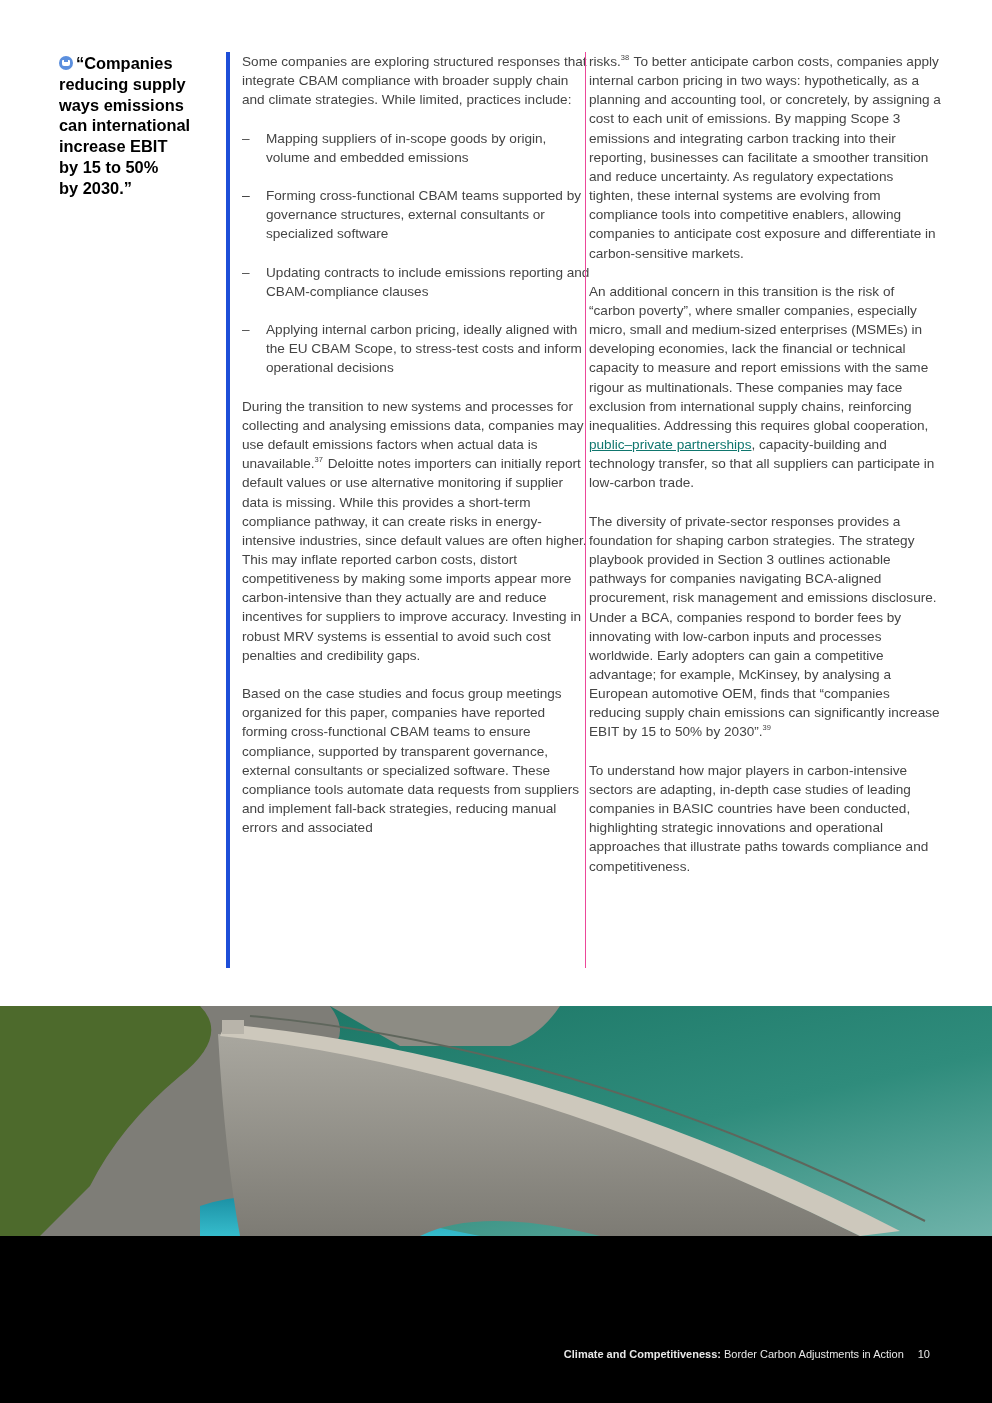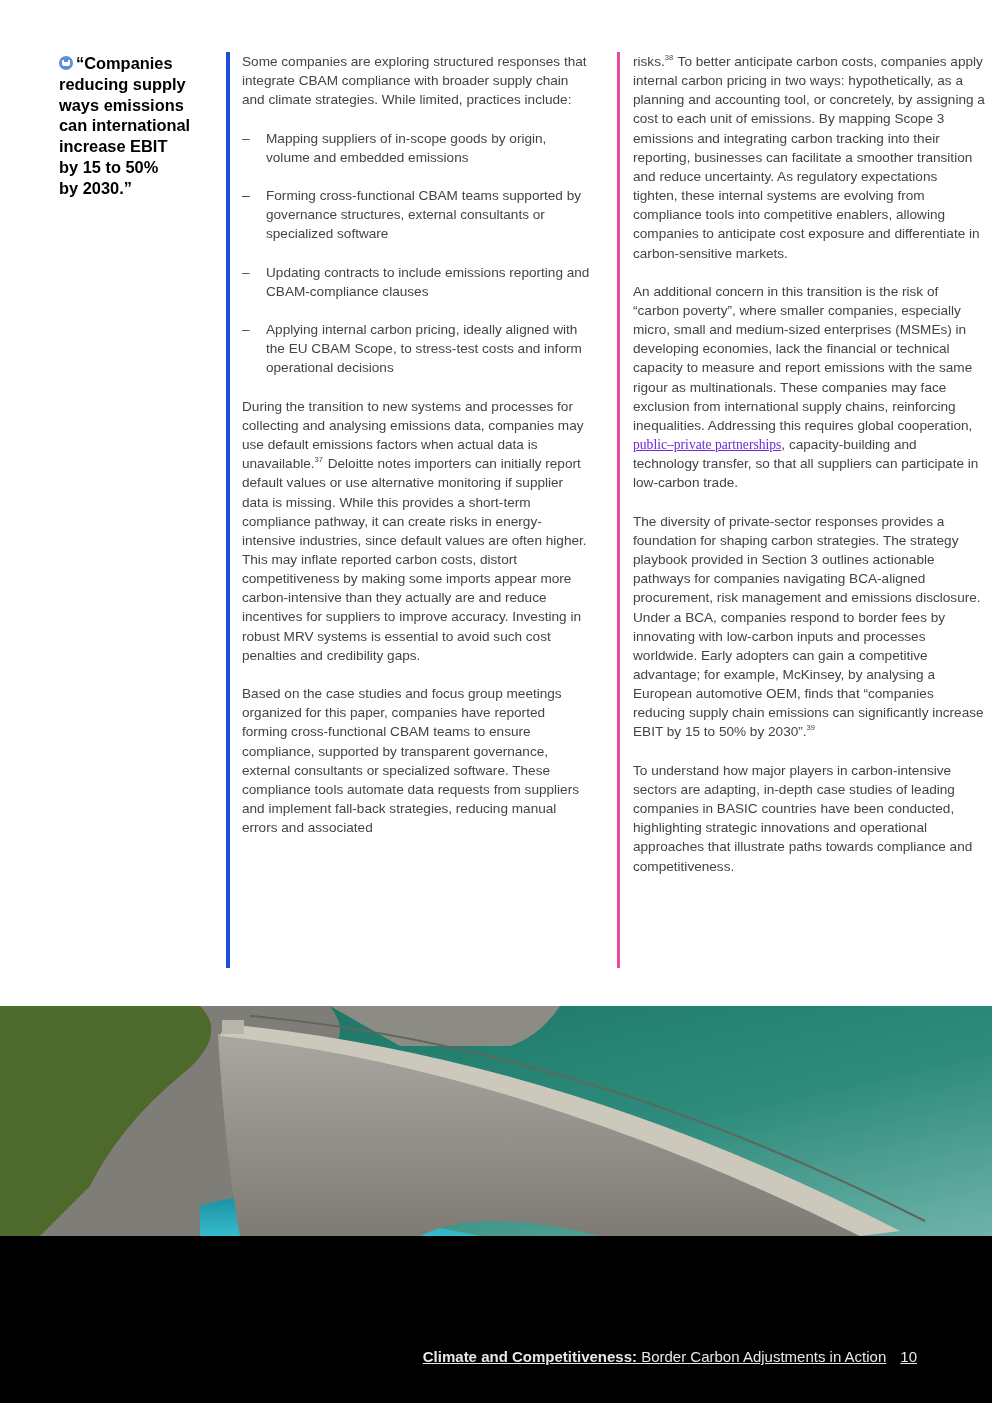--- a/index.html
+++ b/index.html
@@ -23,39 +23,38 @@
   }
   .quote-icon::after {
     content: ""; position: absolute; left: 5px; top: 4px; width: 4px; height: 2px;
     background: #5b8fde;
   }
   .col {
     position: absolute; top: 52px; font-size: 13.6px; line-height: 19.15px;
     color: #444444;
   }
   .col-1 { left: 226px; width: 348px; padding-left: 12px; border-left: 4px solid #1d4ed8; height: 916px; }
-  .col-2 { left: 585px; width: 352px; padding-left: 13px; border-left: 3px solid #ec4899; height: 916px; margin-left: 32px; }
+  .col-2 { left: 585px; width: 352px; padding-left: 3px; border-left: 1px solid #ec4899; height: 916px; }
   .col p { margin: 0 0 19.15px 0; white-space: pre-line; }
   .bullets { list-style: none; margin: 0 0 19.15px 0; padding: 0; }
   .bullets li { position: relative; padding-left: 24px; margin-bottom: 19.15px; white-space: pre-line; }
   .bullets li .dash { position: absolute; left: 0; top: 0; }
   sup { font-size: 7.5px; vertical-align: 6px; line-height: 0; margin-right: 1px; }
-  a.link { color: #6d28d9; text-decoration: underline; font-family: Liberation Serif, serif; }
+  a.link { color: #0f766e; text-decoration: underline; }
 
   .photo {
     position: absolute; left: 0; top: 1006px; width: 992px; height: 230px; overflow: hidden;
   }
   .photo svg { display: block; }
   .footer-band {
     position: absolute; left: 0; top: 1236px; width: 992px; height: 167px; background: #000;
   }
   .footer-text {
-    position: absolute; right: 75px; top: 1348px; font-size: 15px; color: #e8e8e8;
+    position: absolute; right: 62px; top: 1348px; font-size: 11px; color: #e8e8e8;
     white-space: nowrap;
-    text-decoration: underline;
   }
   .footer-text .title-bold { font-weight: bold; }
   .footer-text .page-num { margin-left: 14px; }
 </style>
 </head>
 <body>
 
 <div class="quote">
   <span class="quote-icon"></span><span>“Companies</span><br>
   <span>reducing supply</span><br>

